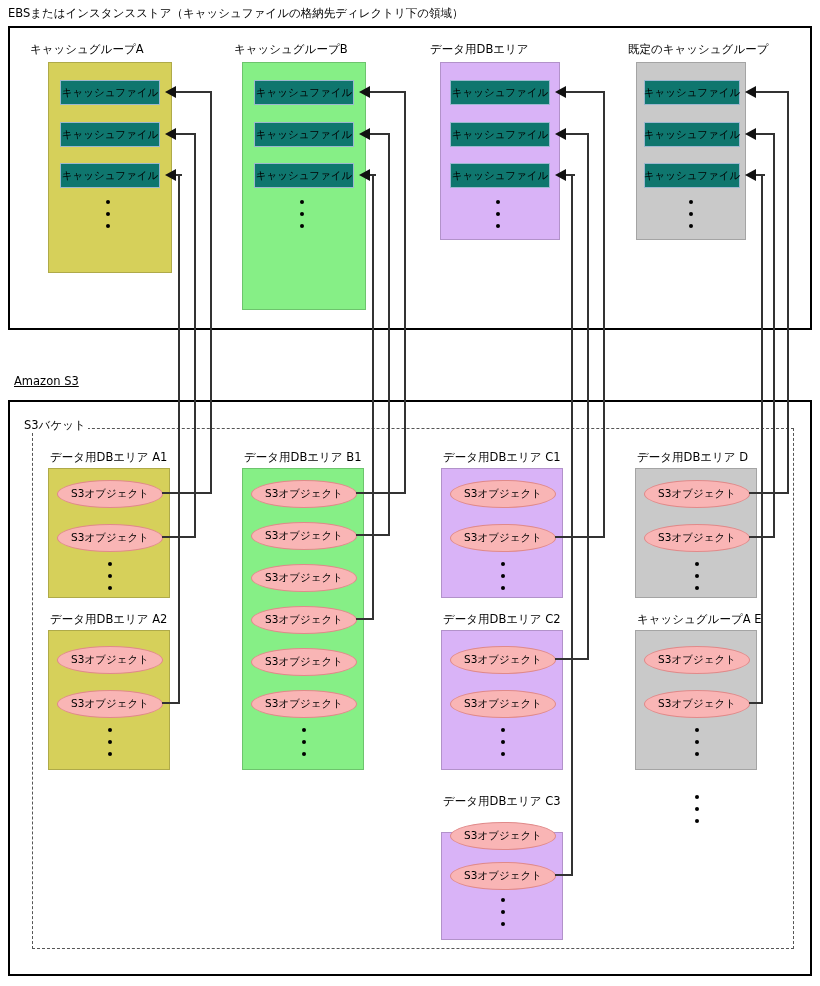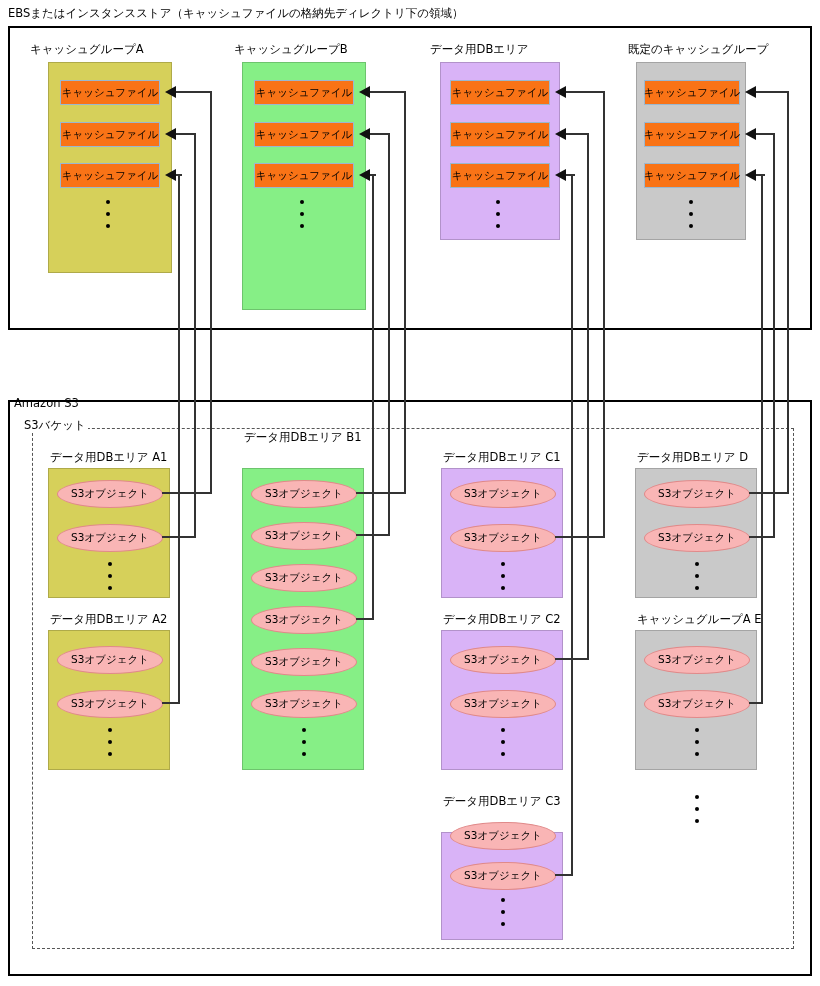--- a/index.html
+++ b/index.html
@@ -12,21 +12,21 @@
   .dashed-box{border:1px dashed #555;box-sizing:border-box;}
   .caption{font-size:11.5px;color:#000;white-space:nowrap;letter-spacing:0px;}
   
   .panel{box-sizing:border-box;border:1px solid rgba(0,0,0,.18);}
   .panel.yellow{background:#d6d05a;}
   .panel.green {background:#86ef86;}
   .panel.purple{background:#d9b3f7;}
   .panel.gray  {background:#c9c9c9;}
   .grp-label{font-size:11.5px;color:#000;white-space:nowrap;}
   
-  .cachefile{box-sizing:border-box;background:#f97316;border:1px solid #9bb7cf;
+  .cachefile{box-sizing:border-box;background:#0f766e;border:1px solid #9bb7cf;
              display:flex;align-items:center;justify-content:center;
              font-size:10.5px;color:#000;white-space:nowrap;}
   
   .s3obj{box-sizing:border-box;background:#f9b5b5;border:1px solid #e08a8a;
          border-radius:50%;display:flex;align-items:center;justify-content:center;
          font-size:10.5px;color:#000;white-space:nowrap;}
   
   .vdots{display:flex;flex-direction:column;align-items:center;justify-content:space-between;}
   .vdots i{display:block;width:4px;height:4px;border-radius:50%;background:#000;}
   
@@ -79,21 +79,21 @@
 <div class="abs panel gray" style="left:636px;top:62px;width:110px;height:178px;"></div>
 <div class="abs cachefile" style="left:644px;top:80px;width:96px;height:25px;">キャッシュファイル</div>
 <div class="abs cachefile" style="left:644px;top:122px;width:96px;height:25px;">キャッシュファイル</div>
 <div class="abs cachefile" style="left:644px;top:163px;width:96px;height:25px;">キャッシュファイル</div>
 <div class="abs vdots" style="left:688px;top:200px;width:6px;height:28px;">
     <i></i>
     <i></i>
     <i></i>
   </div>
 
-<div class="abs caption" style="left:14px;top:396px;">Amazon S3</div>
+<div class="abs caption" style="left:14px;top:374px;text-decoration:underline;">Amazon S3</div>
 <div class="abs outer-box" style="left:8px;top:400px;width:804px;height:576px;"></div>
 <div class="abs caption" style="left:22px;top:418px;background:#fff;padding:0 2px;z-index:5;">S3バケット</div>
 <div class="abs dashed-box" style="left:32px;top:428px;width:762px;height:521px;"></div>
 
 <div class="abs grp-label" style="left:50px;top:450px;">データ用DBエリア A1</div>
 <div class="abs panel yellow" style="left:48px;top:468px;width:122px;height:130px;"></div>
 <div class="abs s3obj" style="left:57px;top:480px;width:106px;height:28px;">S3オブジェクト</div>
 <div class="abs s3obj" style="left:57px;top:524px;width:106px;height:28px;">S3オブジェクト</div>
 <div class="abs vdots" style="left:107px;top:562px;width:6px;height:28px;">
     <i></i>
@@ -104,21 +104,21 @@
 <div class="abs grp-label" style="left:50px;top:612px;">データ用DBエリア A2</div>
 <div class="abs panel yellow" style="left:48px;top:630px;width:122px;height:140px;"></div>
 <div class="abs s3obj" style="left:57px;top:646px;width:106px;height:28px;">S3オブジェクト</div>
 <div class="abs s3obj" style="left:57px;top:690px;width:106px;height:28px;">S3オブジェクト</div>
 <div class="abs vdots" style="left:107px;top:728px;width:6px;height:28px;">
     <i></i>
     <i></i>
     <i></i>
   </div>
 
-<div class="abs grp-label" style="left:244px;top:430px;">データ用DBエリア B1</div>
+<div class="abs grp-label" style="left:244px;top:450px;">データ用DBエリア B1</div>
 <div class="abs panel green" style="left:242px;top:468px;width:122px;height:302px;"></div>
 <div class="abs s3obj" style="left:251px;top:480px;width:106px;height:28px;">S3オブジェクト</div>
 <div class="abs s3obj" style="left:251px;top:522px;width:106px;height:28px;">S3オブジェクト</div>
 <div class="abs s3obj" style="left:251px;top:564px;width:106px;height:28px;">S3オブジェクト</div>
 <div class="abs s3obj" style="left:251px;top:606px;width:106px;height:28px;">S3オブジェクト</div>
 <div class="abs s3obj" style="left:251px;top:648px;width:106px;height:28px;">S3オブジェクト</div>
 <div class="abs s3obj" style="left:251px;top:690px;width:106px;height:28px;">S3オブジェクト</div>
 <div class="abs vdots" style="left:301px;top:728px;width:6px;height:28px;">
     <i></i>
     <i></i>

